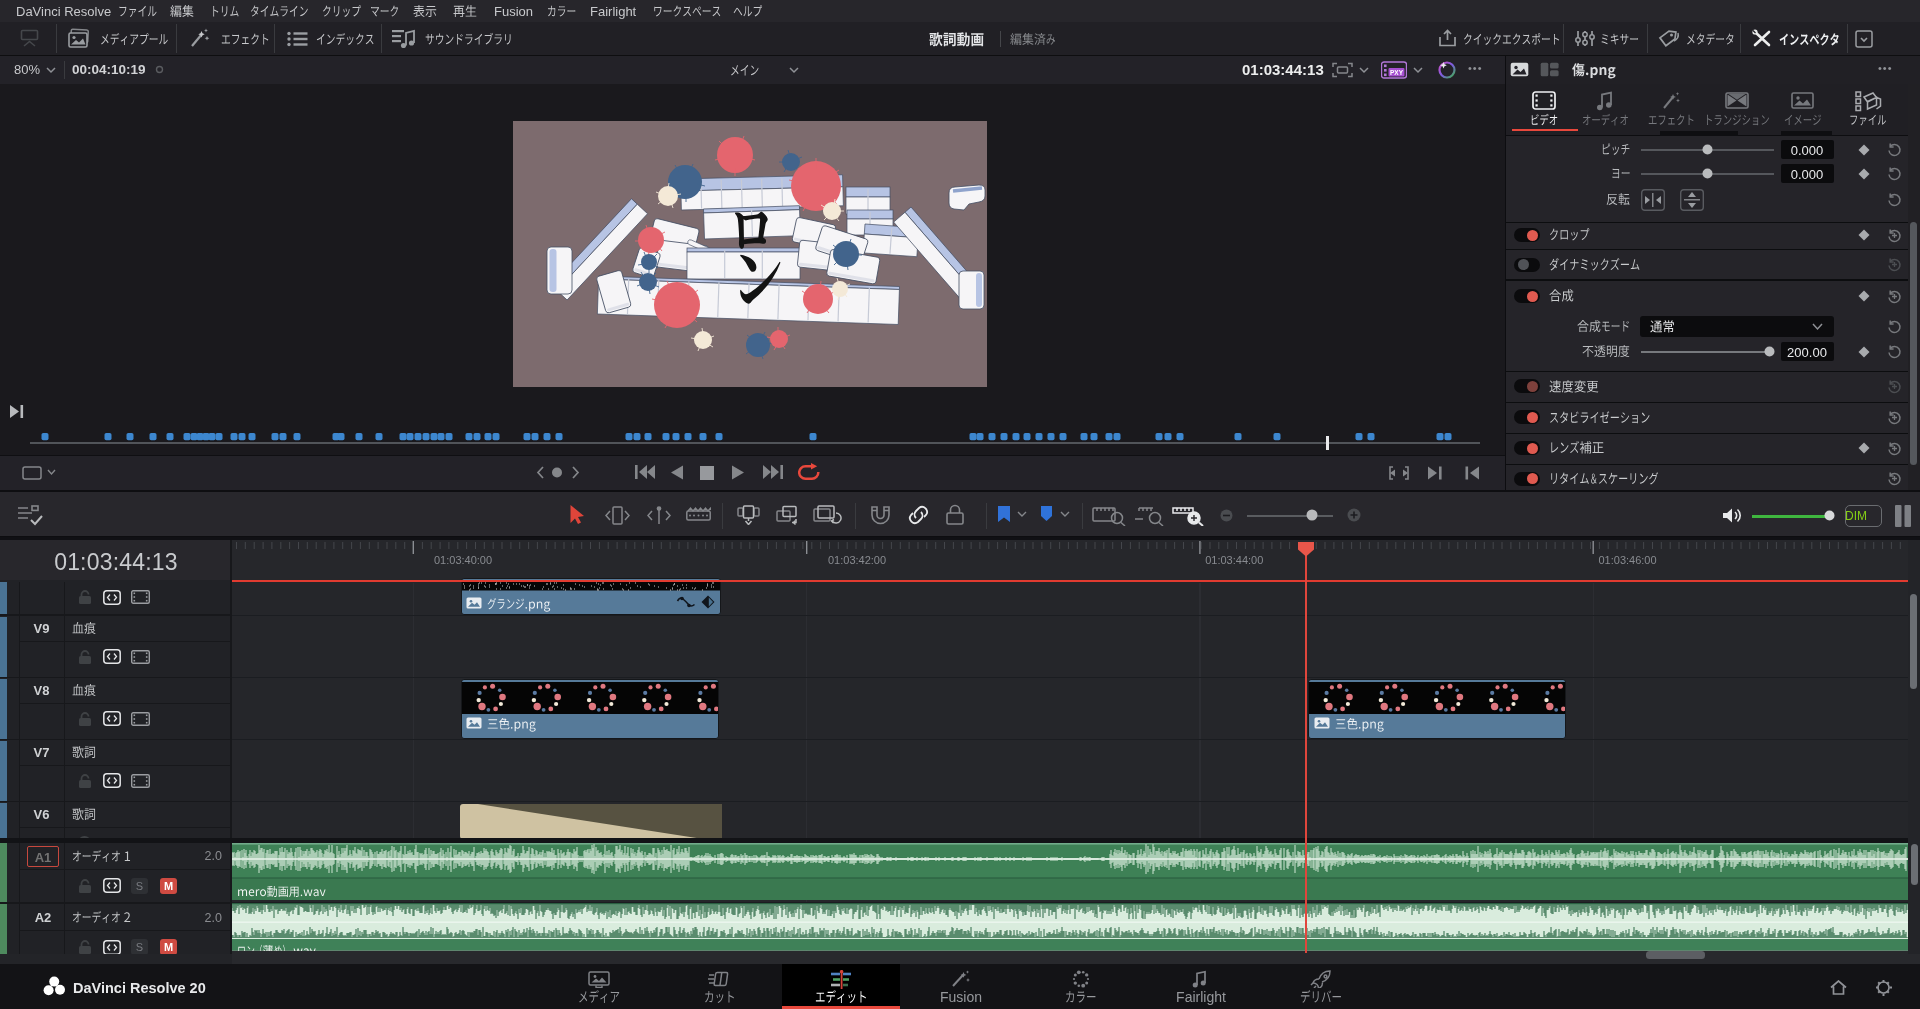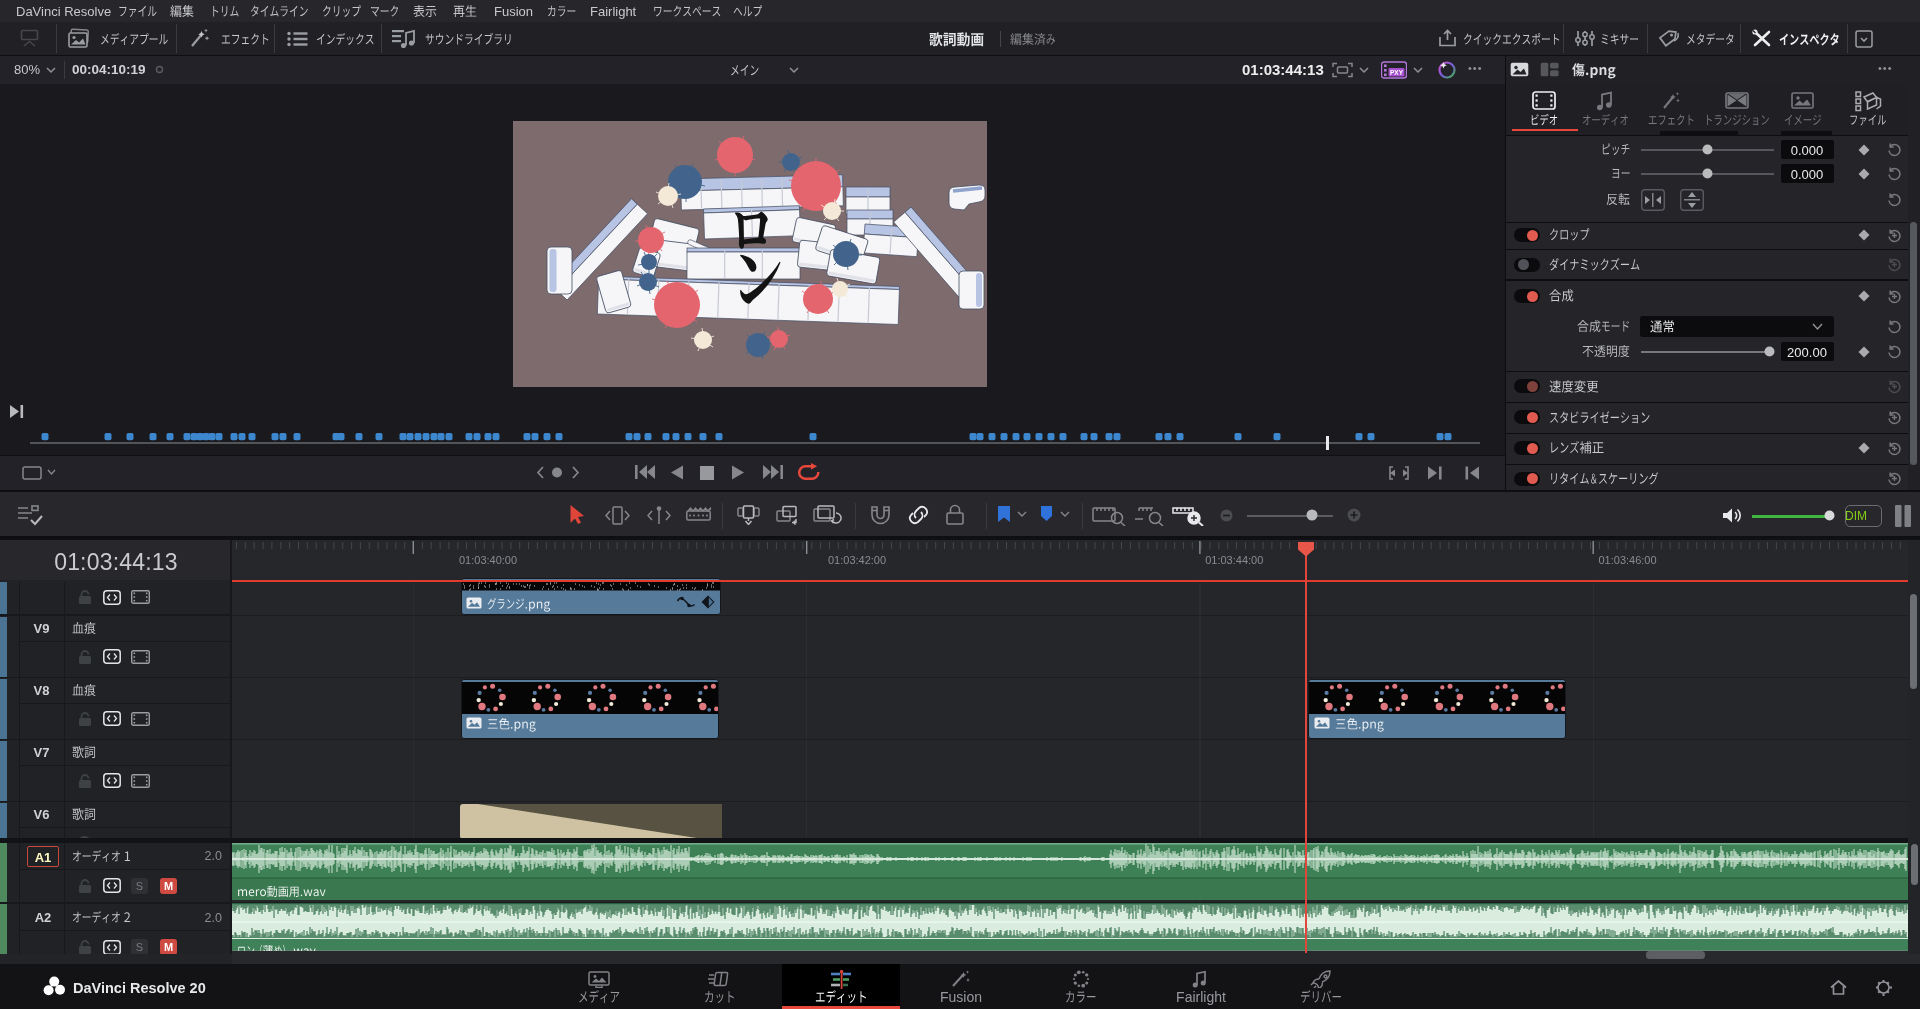--- a/index.html
+++ b/index.html
@@ -1137,21 +1137,21 @@
       <rect x="1632.4" y="1" width="1" height="7" fill="#44464b"></rect>
       <rect x="1641.2" y="1" width="1" height="7" fill="#44464b"></rect>
       <rect x="1650.1" y="1" width="1" height="7" fill="#44464b"></rect>
       <rect x="1658.9" y="1" width="1" height="7" fill="#44464b"></rect>
       <rect x="1667.8" y="1" width="1" height="7" fill="#44464b"></rect>
       <rect x="180.6" y="0" width="1.4" height="13" fill="#8b8e93"></rect>
       <rect x="574.0" y="0" width="1.4" height="13" fill="#8b8e93"></rect>
       <rect x="967.2" y="0" width="1.4" height="13" fill="#8b8e93"></rect>
       <rect x="1360.5" y="0" width="1.4" height="13" fill="#8b8e93"></rect>
     </svg>
-<div style="position:absolute;left:423px;top:555px;font:400 11px 'Liberation Sans', sans-serif;color:#888b90;white-space:pre;line-height:1;padding-left:36px;">01:03:40:00</div>
+<div style="position:absolute;left:398px;top:555px;font:400 11px 'Liberation Sans', sans-serif;color:#888b90;white-space:pre;line-height:1;padding-left:36px;">01:03:40:00</div>
 <div style="position:absolute;left:812px;top:555px;font:400 11px 'Liberation Sans', sans-serif;color:#888b90;white-space:pre;line-height:1;margin-left:16px;">01:03:42:00</div>
 <div style="position:absolute;left:1205.2px;top:555px;font:400 11px 'Liberation Sans', sans-serif;color:#888b90;white-space:pre;line-height:1;">01:03:44:00</div>
 <div style="position:absolute;left:1598.5px;top:555px;font:400 11px 'Liberation Sans', sans-serif;color:#888b90;white-space:pre;line-height:1;">01:03:46:00</div>
 <div style="position:absolute;left:412.6px;top:583px;width:1.4px;height:369px;background:#2c2d32;"></div>
 <div style="position:absolute;left:806px;top:583px;width:1.4px;height:369px;background:#2c2d32;"></div>
 <div style="position:absolute;left:1199.2px;top:583px;width:1.4px;height:369px;background:#2c2d32;"></div>
 <div style="position:absolute;left:1592.5px;top:583px;width:1.4px;height:369px;background:#2c2d32;"></div>
 <div style="position:absolute;left:232px;top:580.3px;width:1676px;height:2.2px;background:#e13b30;z-index:30;"></div>
 <div style="position:absolute;left:0px;top:580px;width:232px;height:425px;background:#212226;"></div>
 <div style="position:absolute;left:230px;top:540px;width:2px;height:425px;background:#17181b;z-index:5;"></div>
@@ -1266,21 +1266,21 @@
 <div style="position:absolute;left:19px;top:827.0px;width:213px;height:1.2px;background:#17181b;z-index:6;"></div>
 <svg style="position:absolute;left:19px;top:827px;" width="213" height="11">
       <g transform="translate(-19,-827)" fill="none">
         <path d="M78.5 843 a6 6 0 0 1 12 0" stroke="#3f4245" stroke-width="1.8"></path>
         <path d="M104 843 a3 3 0 0 1 3-3 h10 a3 3 0 0 1 3 3" stroke="#e4e5e7" stroke-width="1.5"></path>
         <path d="M131 843 a2 2 0 0 1 2-2 h13 a2 2 0 0 1 2 2" stroke="#9b9da1" stroke-width="1.4"></path>
       </g>
     </svg>
 <div style="position:absolute;left:0px;top:838px;width:1920px;height:5px;background:#121316;z-index:7;"></div>
 <div style="position:absolute;left:27px;top:846px;width:32px;height:20.5px;border-radius:2px;border:1.6px solid #c7483e;box-sizing:border-box;"></div>
-<div style="position:absolute;left:27px;top:851px;font:700 13px 'Liberation Sans', sans-serif;color:#fef9c3;white-space:pre;line-height:1;width:32px;text-align:center;">A1</div>
+<div style="position:absolute;left:27px;top:851px;font:700 13px 'Liberation Sans', sans-serif;color:#737373;white-space:pre;line-height:1;width:32px;text-align:center;">A1</div>
 <svg style="position:absolute;left:72.0px;top:848.0px;overflow:visible;" width="61" height="18">
       <path transform="translate(0,13) scale(0.013,-0.013)" d="M64 141 108 76C242 171 374 333 436 451L438 88C438 61 432 48 410 48C382 48 340 52 304 60L310 -22C346 -26 391 -28 430 -28C475 -28 498 0 498 52C497 177 495 376 493 526H612C630 526 656 525 674 524V608C658 606 629 602 610 602H492L490 699C490 727 492 755 495 783H425C428 762 430 737 432 699L434 602H161C138 602 114 605 92 608V523C116 525 137 526 163 526H410C350 406 217 240 64 141Z M826 433V335C850 338 890 340 931 340C987 340 1286 340 1342 340C1376 340 1408 336 1423 335V433C1406 431 1379 428 1342 428C1286 428 986 428 931 428C889 428 849 431 826 433Z M1652 731V648C1672 650 1696 651 1721 651C1764 651 1939 651 1980 651C2002 651 2028 650 2050 648V731C2028 727 2002 725 1980 725C1939 725 1764 725 1720 725C1696 725 1674 728 1652 731ZM2089 812 2049 790C2069 752 2095 692 2110 651L2150 675C2135 716 2108 777 2089 812ZM2171 852 2132 830C2153 792 2177 736 2194 692L2234 716C2220 753 2191 816 2171 852ZM1564 480V397C1584 399 1606 399 1628 399H1853C1851 304 1843 220 1810 151C1780 88 1726 30 1668 -2L1724 -57C1787 -13 1844 59 1871 125C1901 200 1913 291 1916 399H2120C2138 399 2162 398 2178 397V480C2160 476 2135 475 2120 475C2080 475 1672 475 1628 475C1605 475 1584 477 1564 480Z M2342 258 2370 184C2455 219 2542 271 2605 316V10C2605 -21 2603 -62 2602 -78H2671C2668 -62 2667 -21 2667 10V366C2735 425 2799 498 2836 553L2790 613C2752 549 2683 467 2612 409C2551 359 2440 289 2342 258Z M3064 141 3108 76C3242 171 3374 333 3436 451L3438 88C3438 61 3432 48 3410 48C3382 48 3340 52 3304 60L3310 -22C3346 -26 3391 -28 3430 -28C3475 -28 3498 0 3498 52C3497 177 3495 376 3493 526H3612C3630 526 3656 525 3674 524V608C3658 606 3629 602 3610 602H3492L3490 699C3490 727 3492 755 3495 783H3425C3428 762 3430 737 3432 699L3434 602H3161C3138 602 3114 605 3092 608V523C3116 525 3137 526 3163 526H3410C3350 406 3217 240 3064 141Z M4062 0H4464V76H4317V733H4247C4207 710 4160 693 4095 681V623H4226V76H4062Z" fill="#c6c8ca"></path>
     </svg>
 <div style="position:absolute;left:177px;top:850px;font:400 12.5px 'Liberation Sans', sans-serif;color:#8b8d91;white-space:pre;line-height:1;width:45px;text-align:right;">2.0</div>
 <div style="position:absolute;left:19px;top:868.5px;width:213px;height:1.2px;background:#17181b;z-index:6;"></div>
 <svg style="position:absolute;left:78px;top:878.5px;" width="14" height="15">
       <rect x="1" y="6" width="12" height="8" rx="1.5" fill="#3f4245"></rect>
       <path d="M3.5 6 V4.5 a3.5 3.5 0 0 1 7 0" fill="none" stroke="#3f4245" stroke-width="1.8"></path>
     </svg>
 <svg style="position:absolute;left:103px;top:878.0px;" width="18" height="15">

